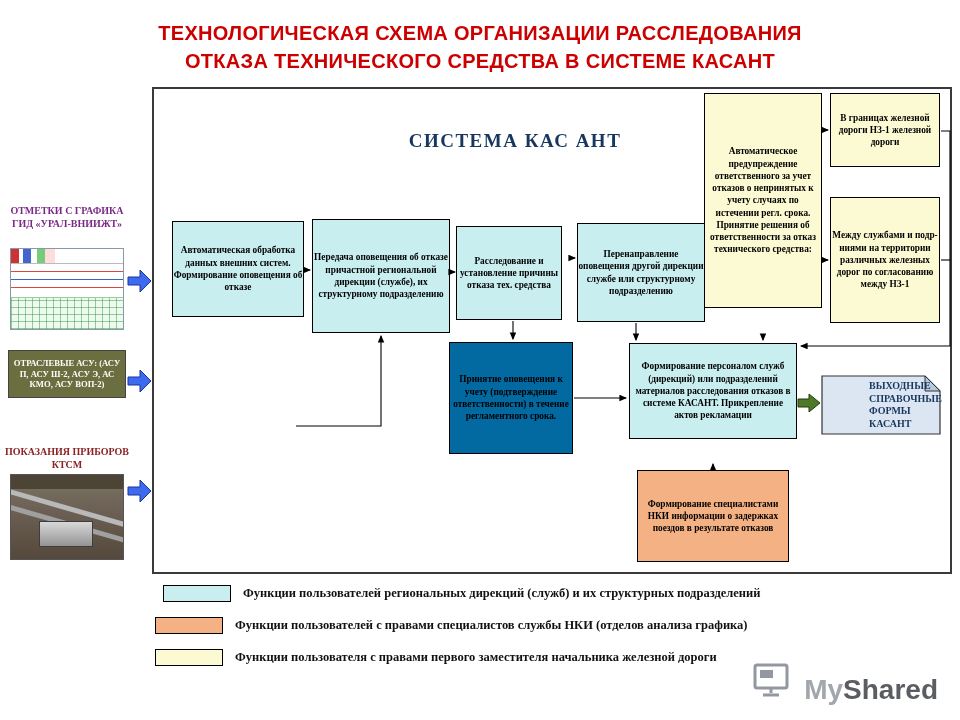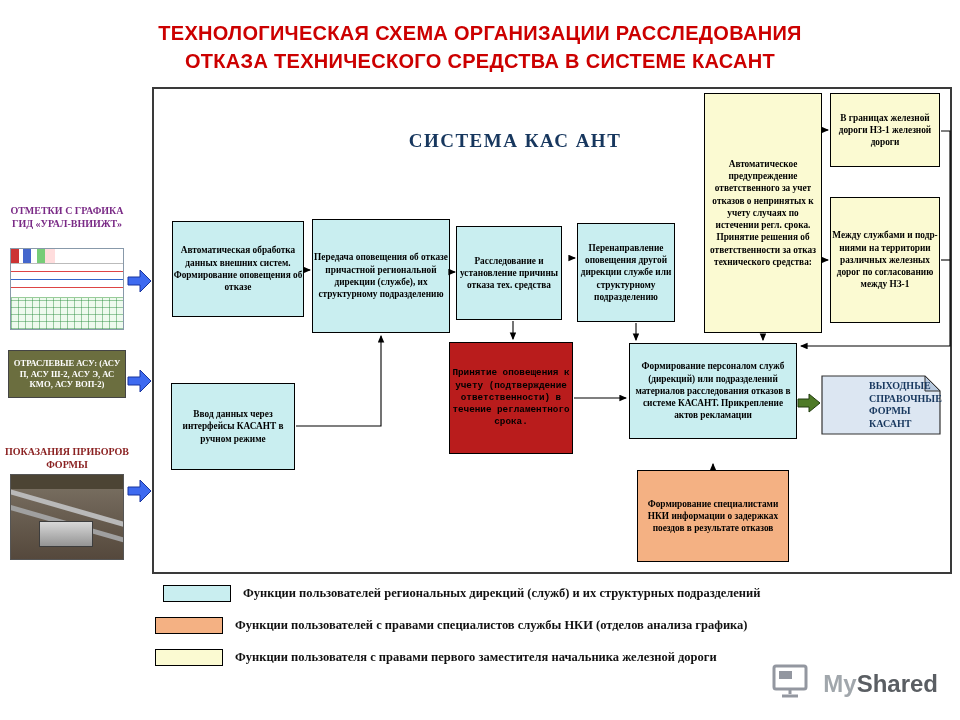--- a/index.html
+++ b/index.html
@@ -59,22 +59,22 @@
     display:flex; align-items:center; font-size:10px; font-weight:bold;
     color:#17375e; line-height:1.25; text-align:left;margin-left:40px; }
   .green-arrow { position:absolute; left:797px; top:392px; width:24px; height:22px; }
 
   
   .legend-row { position:absolute; left:155px; height:18px; display:flex; align-items:center; }
   .legend-swatch { width:68px; height:17px; border:1px solid #000; margin-right:12px; flex:none; }
   .legend-label { font-size:12.5px; font-weight:bold; color:#111; white-space:nowrap; }
 
   
-  .watermark { position:absolute; right:22px; bottom:14px; display:flex; align-items:center;
-    gap:14px; font-family:"Liberation Sans", sans-serif; font-weight:bold; font-size:24px;
+  .watermark { position:absolute; right:22px; bottom:14px; display:flex; align-items:flex-end;
+    gap:14px; font-family:"Liberation Sans", sans-serif; font-weight:bold; font-size:28px;
     opacity:.92; }
   .wm-my { color:#9aa0a6; } .wm-shared { color:#4d5156; }
 
   .connectors { position:absolute; left:0; top:0; width:960px; height:720px;
     pointer-events:none; }
 </style>
 </head>
 <body>
 
 <div class="slide">
@@ -91,21 +91,21 @@
   <div class="input-label lbl-gid">ОТМЕТКИ С ГРАФИКА ГИД «УРАЛ-ВНИИЖТ»</div>
 
   <div class="gid-img">
     <div class="gid-top"></div>
     <div class="gid-mid"></div>
     <div class="gid-grid"></div>
   </div>
 
   <div class="asu-box" style="background: rgb(107, 110, 63);">ОТРАСЛЕВЫЕ АСУ: (АСУ П, АСУ Ш-2, АСУ Э, АС КМО, АСУ ВОП-2)</div>
 
-  <div class="input-label lbl-ktsm">ПОКАЗАНИЯ ПРИБОРОВ ФОРМЫ</div>
+  <div class="input-label lbl-ktsm">ПОКАЗАНИЯ ПРИБОРОВ КТСМ</div>
 
   <div class="ktsm-img">
     <div class="ktsm-top"></div>
     <div class="ktsm-rail"></div>
     <div class="ktsm-box"></div>
   </div>
 
   <div class="block-arrow" style="left:127px; top:268px;">
     <svg width="25" height="26" viewBox="0 0 25 26">
         <polygon points="1,9 13,9 13,2 24,13 13,24 13,17 1,17" fill="#3e6af0" stroke="#16339e" stroke-width="1"></polygon>
@@ -121,29 +121,28 @@
         <polygon points="1,9 13,9 13,2 24,13 13,24 13,17 1,17" fill="#3e6af0" stroke="#16339e" stroke-width="1"></polygon>
       </svg>
   </div>
 
   <div class="node" style="left: 172px; top: 221px; width: 132px; height: 96px; background: rgb(201, 238, 240);">Автоматическая обработка данных внешних систем. Формирование оповещения об отказе</div>
 
   <div class="node" style="left: 312px; top: 219px; width: 138px; height: 114px; background: rgb(201, 238, 240);">Передача оповещения об отказе причастной региональной дирекции (службе), их структурному подразделению</div>
 
   <div class="node" style="left: 456px; top: 226px; width: 106px; height: 94px; background: rgb(201, 238, 240);">Расследование и установление причины отказа тех. средства</div>
 
-  <div class="node" style="left: 577px; top: 223px; width: 98px; height: 99px; background: rgb(201, 238, 240);">Перенаправление оповещения другой дирекции службе или структурному подразделению</div>
-
-  <div class="node" style="left: 171px; top: 383px; width: 124px; height: 87px; background: rgb(201, 238, 240);">Ввод данных через интерфейсы КАСАНТ в ручном режиме</div>
-
-  <div class="node" style="left: 449px; top: 342px; width: 124px; height: 112px; background: #b91c1c; font-family: Liberation Mono, monospace;">Принятие оповещения к учету (подтверждение ответственности) в течение регламентного срока.</div>
+  <div class="node" style="left: 577px; top: 223px; width: 128px; height: 99px; background: rgb(201, 238, 240);">Перенаправление оповещения другой дирекции службе или структурному подразделению</div>
+
+
+  <div class="node" style="left: 449px; top: 342px; width: 124px; height: 112px; background: #0369a1;">Принятие оповещения к учету (подтверждение ответственности) в течение регламентного срока.</div>
 
   <div class="node" style="left: 629px; top: 343px; width: 168px; height: 96px; background: rgb(201, 238, 240);">Формирование персоналом служб (дирекций) или подразделений материалов расследования отказов в системе КАСАНТ. Прикрепление актов рекламации</div>
 
-  <div class="node" style="left: 704px; top: 93px; width: 118px; height: 240px; background: rgb(251, 250, 210);">Автоматическое предупреждение ответственного за учет отказов о непринятых к учету случаях по истечении регл. срока. Принятие решения об ответственности за отказ технического средства:</div>
+  <div class="node" style="left: 704px; top: 93px; width: 118px; height: 215px; background: rgb(251, 250, 210);">Автоматическое предупреждение ответственного за учет отказов о непринятых к учету случаях по истечении регл. срока. Принятие решения об ответственности за отказ технического средства:</div>
 
   <div class="node" style="left: 830px; top: 93px; width: 110px; height: 74px; background: rgb(251, 250, 210);">В границах железной дороги НЗ-1 железной дороги</div>
 
   <div class="node" style="left: 830px; top: 197px; width: 110px; height: 126px; background: rgb(251, 250, 210);">Между службами и подр-ниями на территории различных железных дорог по согласованию между НЗ-1</div>
 
   <div class="node" style="left: 637px; top: 470px; width: 152px; height: 92px; background: rgb(244, 177, 131);">Формирование специалистами НКИ информации о задержках поездов в результате отказов</div>
 
   <div class="green-arrow">
     <svg width="24" height="22" viewBox="0 0 24 22">
         <polygon points="1,7 12,7 12,2 23,11 12,20 12,15 1,15" fill="#4e7a27" stroke="#233d10" stroke-width="1"></polygon>

